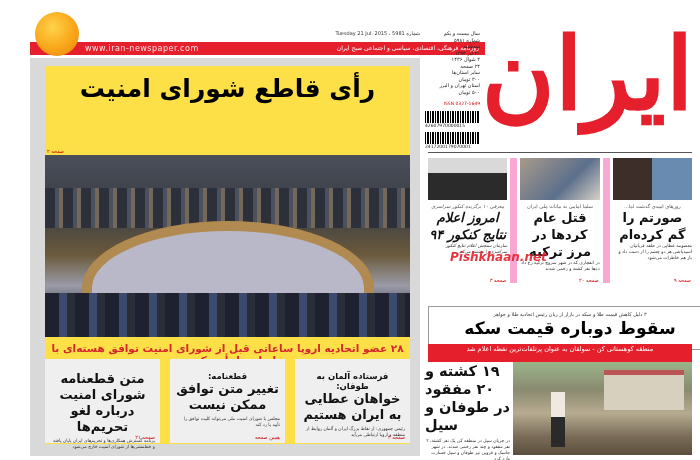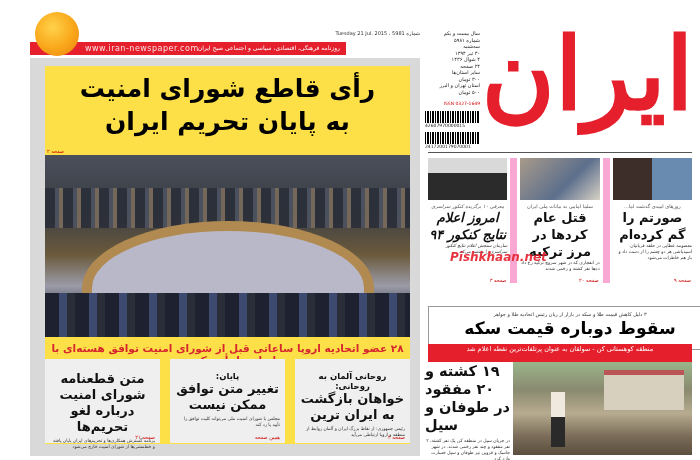--- a/index.html
+++ b/index.html
@@ -3,21 +3,21 @@
 <meta charset="utf-8">
 <style>
   * { box-sizing: border-box; margin: 0; padding: 0; }
   html, body { width: 700px; height: 460px; overflow: hidden; background: #ffffff; }
   body { position: relative; font-family: "DejaVu Sans", sans-serif; direction: ltr; }
 
   .sun { position: absolute; left: 35px; top: 12px; width: 44px; height: 44px; border-radius: 50%;
          background: radial-gradient(circle at 40% 35%, #ffd24a 0%, #f9a619 55%, #e8800f 100%); z-index: 3; }
   .dateline { position: absolute; left: 280px; top: 30px; width: 140px; font-size: 5px; color: #333; text-align: right; }
 
-  .redbar { position: absolute; left: 30px; top: 42px; width: 316px; height: 13px; background: #e5202c; color: #fff; }
+  .redbar { position: absolute; left: 30px; top: 42px; width: 455px; height: 13px; background: #e5202c; color: #fff; }
   .redbar .url { position: absolute; left: 55px; top: 2px; font-size: 8px; letter-spacing: 0.5px; color: #fbe0e0; }
   .redbar .tagline { position: absolute; right: 6px; top: 2px; font-size: 6px; direction: rtl; color: #fff; }
 
   .main-frame { position: absolute; left: 30px; top: 58px; width: 390px; height: 398px; background: #d9d9d9; padding: 8px 10px 12px 15px; }
   .main-inner { position: relative; width: 100%; height: 100%; background: #fde047; }
 
   .headline { position: absolute; left: 0; right: 0; top: 6px; text-align: center; direction: rtl;
               font-family: "DejaVu Sans", sans-serif; font-weight: bold; font-size: 25px; line-height: 33px; color: #000; }
   .ref { font-size: 5px; color: #c00; direction: rtl; }
   .ref-head { position: absolute; left: 2px; top: 82px; }
@@ -90,39 +90,38 @@
 <div class="dateline">Tuesday 21 Jul. 2015 ، شماره 5981</div>
 <div class="redbar">
   <span class="url">www.iran-newspaper.com</span>
   <span class="tagline">روزنامه فرهنگی، اقتصادی، سیاسی و اجتماعی صبح ایران</span>
 </div>
 
 <div class="main-frame">
   <div class="main-inner">
     <div class="headline">
       <div>رأی قاطع شورای امنیت</div>
-      <div>به پایان تحریم ایران</div>
     </div>
     <div class="ref ref-head">صفحه ۲</div>
     <div class="photo-main">
       <div class="people-top"></div>
       <div class="desk"></div>
       <div class="people-bottom"></div>
     </div>
     <div class="subhead">۲۸ عضو اتحادیه اروپا ساعاتی قبل از شورای امنیت توافق هسته‌ای با ایران را تأیید کردند</div>
 
     <div class="cols">
       <div class="col">
-        <div class="kicker">روحانی آلمان به روحانی:</div>
-        <div class="title">خواهان بازگشت به ایران ترین</div>
+        <div class="kicker">فرستاده آلمان به طوفان:</div>
+        <div class="title">خواهان عطایی به ایران هستیم</div>
         <div class="body">رئیس جمهوری: از نقاط بزرگ ایران و آلمان روابط از منطقه و اروپا ارتباطی می‌آید</div>
         <div class="ref">صفحه ۲</div>
       </div>
       <div class="col">
-        <div class="kicker">پایان:</div>
+        <div class="kicker">قطعنامه:</div>
         <div class="title">تغییر متن توافق ممکن نیست</div>
         <div class="body">مجلس با شورای امنیت ملی می‌تواند کلیت توافق را تأیید یا رد کند</div>
         <div class="ref">همین صفحه</div>
       </div>
       <div class="col">
         <div class="title">متن قطعنامه شورای امنیت درباره لغو تحریم‌ها</div>
         <div class="body">برنامه گسترش همکاری‌ها و تحریم‌های ایران پایان یافته و خط‌مشی‌ها از شورای امنیت خارج می‌شود</div>
         <div class="ref">صفحه ۲۱</div>
       </div>
     </div>

